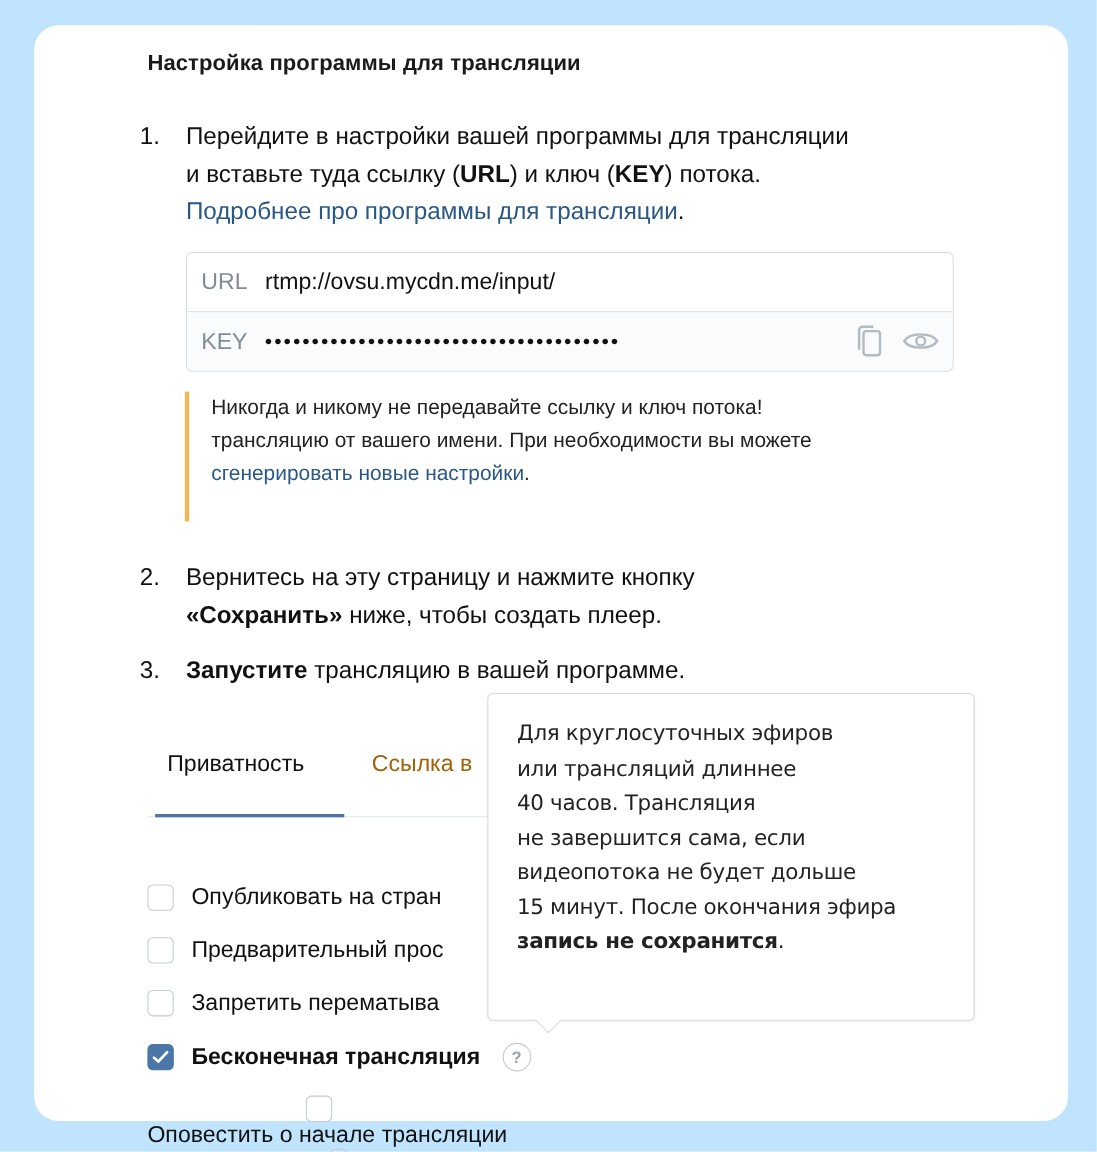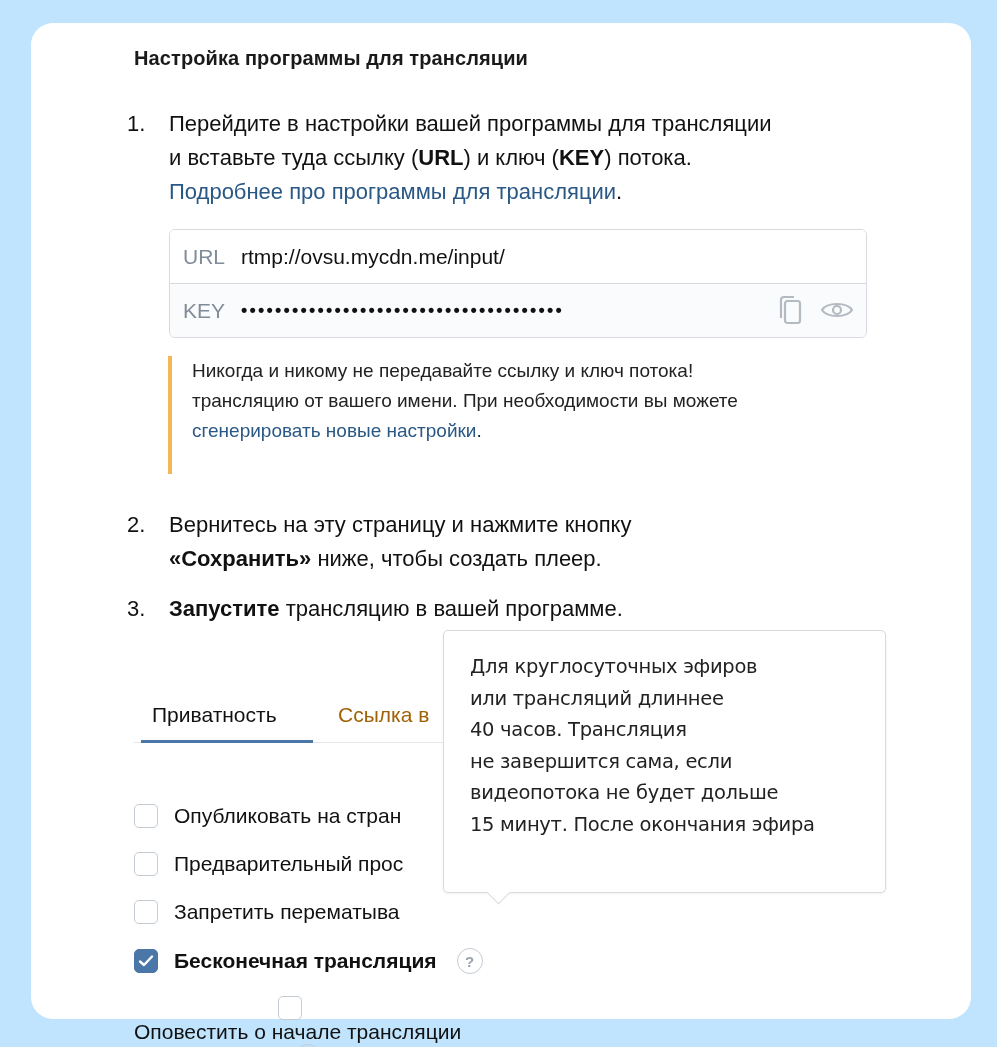--- a/index.html
+++ b/index.html
@@ -80,21 +80,21 @@
     white-space: nowrap;
   }
 
   .tabs {
     position: absolute;
     left: 103px; top: 652px;
     width: 750px; height: 70px;
   }
   .tab {
     position: absolute; top: 0;
-    font-size: 21px; line-height: 40px; margin-top: 20px;
+    font-size: 21px; line-height: 40px;
   }
   .tab.active { left: 18px; color: #111; }
   .tab.inactive { left: 204px; color: #a16207; }
   .tab-underline {
     position: absolute; left: 7px; top: 65px;
     width: 172px; height: 3px; background: #4a76a8;
   }
   .tab-divider {
     position: absolute; left: 0; top: 67px;
     width: 750px; height: 1px; background: #e3e6ea;
@@ -124,21 +124,21 @@
     border-radius: 50%;
     box-sizing: border-box;
     margin-left: 20px;
     display: flex; align-items: center; justify-content: center;
     font-size: 15px; color: #99a2ad;
   }
 
   .tooltip {
     position: absolute;
     left: 412px; top: 607px;
-    width: 443px; height: 263px;
+    width: 443px; height: 298px;
     background: #fff;
     border: 1px solid #d7dbe0;
     border-radius: 5px;
     box-shadow: 0 1px 3px rgba(0,0,0,0.06);
     box-sizing: border-box;
     padding: 20px 26px;
     font-size: 19.5px;
     line-height: 31.5px;
     color: #222;
     font-family: "DejaVu Sans", sans-serif;
@@ -252,16 +252,17 @@
     </div>
   </div>
 
   <div class="tooltip">
     <div class="line">Для круглосуточных эфиров</div>
     <div class="line">или трансляций длиннее</div>
     <div class="line">40 часов. Трансляция</div>
     <div class="line">не завершится сама, если</div>
     <div class="line">видеопотока не будет дольше</div>
     <div class="line">15 минут. После окончания эфира</div>
+    <div class="line"><b>запись не сохранится</b><span>.</span></div>
     <div class="tooltip-arrow"></div>
   </div>
 
 </div>
 
 </body></html>

